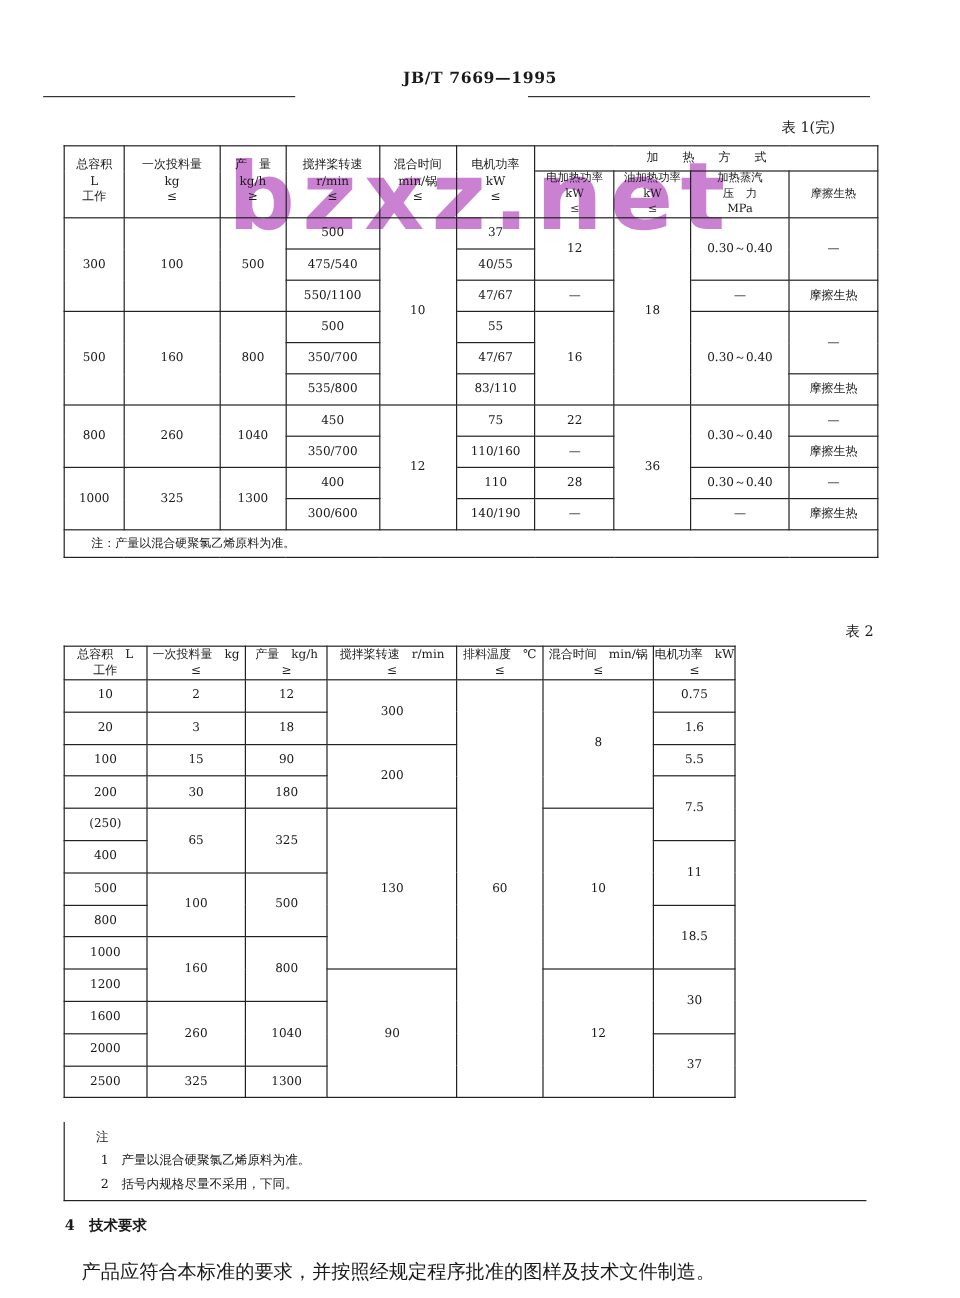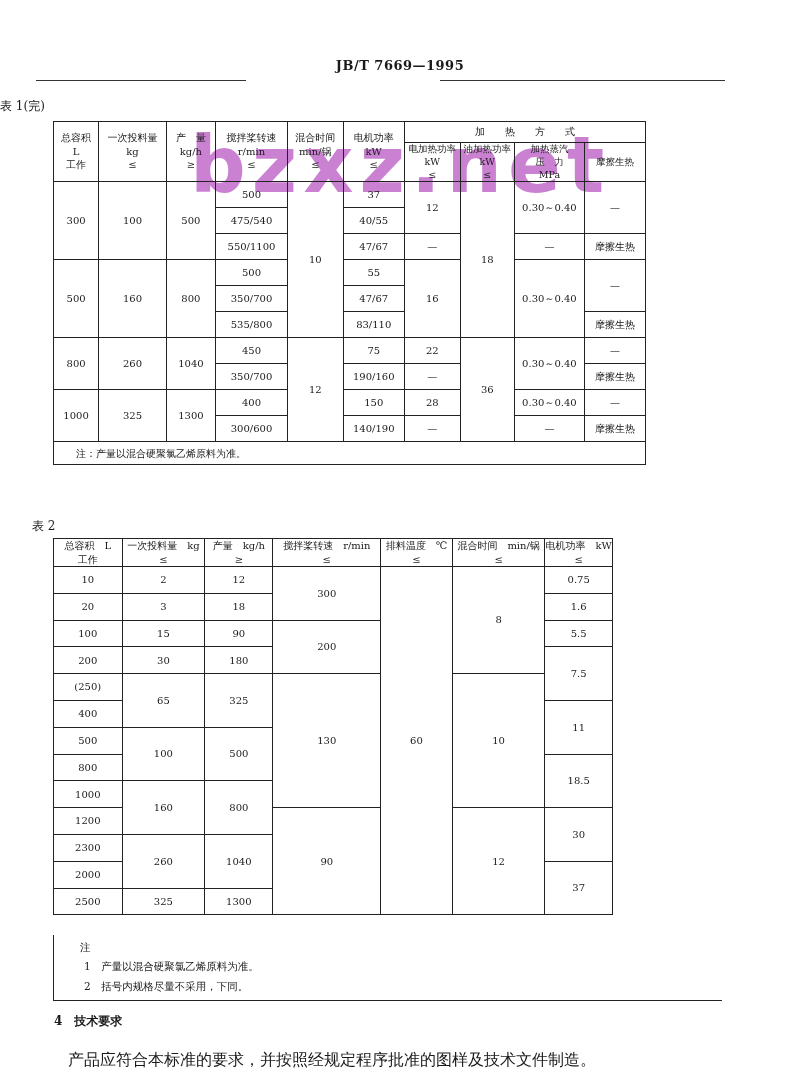--- a/index.html
+++ b/index.html
@@ -2,24 +2,24 @@
 <html><head>
 <meta charset="utf-8">
 <style>
   html, body { margin:0; padding:0; background:#ffffff; }
   body { width:800px; height:1082px; position:relative; overflow:hidden;
          font-family:"DejaVu Serif", serif; color:#1a1a1a; }
   .hdr-code { position:absolute; left:0; width:800px; top:58px; text-align:center;
               font-size:13px; font-weight:bold; letter-spacing:0.5px; }
   .hdr-rule-l { position:absolute; left:36px; top:80px; width:210px; height:0; border-top:1px solid #333; }
   .hdr-rule-r { position:absolute; left:293px; top:80px; width:432px; height:0; border-top:1px solid #333; }
-  .tcap { position:absolute; left:0; width:696px; text-align:left; font-size:12px; }
+  .tcap { position:absolute; left:0; width:696px; text-align:right; font-size:12px; }
   table { position:absolute; border-collapse:collapse; font-size:10px; }
   td, th { border:1px solid #222; text-align:center; vertical-align:middle; padding:0; font-weight:normal; line-height:1.35; }
-  #t1 { left:53px; top:121px; width:593px; }
+  #t1 { left:53px; top:121px; width:679px; }
   #t1 td { height:25px; }
   #t1 th { height:20px; }
   #t1 .small { font-size:9.5px; }
   #t2 { left:53px; top:538px; width:560px; }
   #t2 td { height:25.8px; }
   .note-row td { text-align:left; padding-left:22px; }
   .note-box { position:absolute; left:53px; top:935px; width:668px; height:65px;
               border-left:1px solid #222; border-bottom:1px solid #222; }
   .note-line { position:absolute; font-size:10.5px; }
   .section { position:absolute; left:54px; top:1013px; font-size:12px; font-weight:bold; }
@@ -119,31 +119,31 @@
     <td>450</td>
     <td rowspan="4">12</td>
     <td>75</td>
     <td>22</td>
     <td rowspan="4">36</td>
     <td rowspan="2">0.30～0.40</td>
     <td>—</td>
   </tr>
   <tr>
     <td>350/700</td>
-    <td>190/160</td>
+    <td>110/160</td>
     <td>—</td>
     <td>摩擦生热</td>
   </tr>
 
   <tr>
     <td rowspan="2">1000</td>
     <td rowspan="2">325</td>
     <td rowspan="2">1300</td>
     <td>400</td>
-    <td>150</td>
+    <td>110</td>
     <td>28</td>
     <td>0.30～0.40</td>
     <td>—</td>
   </tr>
   <tr>
     <td>300/600</td>
     <td>140/190</td>
     <td>—</td>
     <td>—</td>
     <td>摩擦生热</td>
@@ -241,21 +241,21 @@
   </tr>
 
   <tr>
     <td>1200</td>
     <td rowspan="4">90</td>
     <td rowspan="4">12</td>
     <td rowspan="2">30</td>
   </tr>
 
   <tr>
-    <td>2300</td>
+    <td>1600</td>
     <td rowspan="2">260</td>
     <td rowspan="2">1040</td>
   </tr>
 
   <tr>
     <td>2000</td>
     <td rowspan="2">37</td>
   </tr>
 
   <tr>

